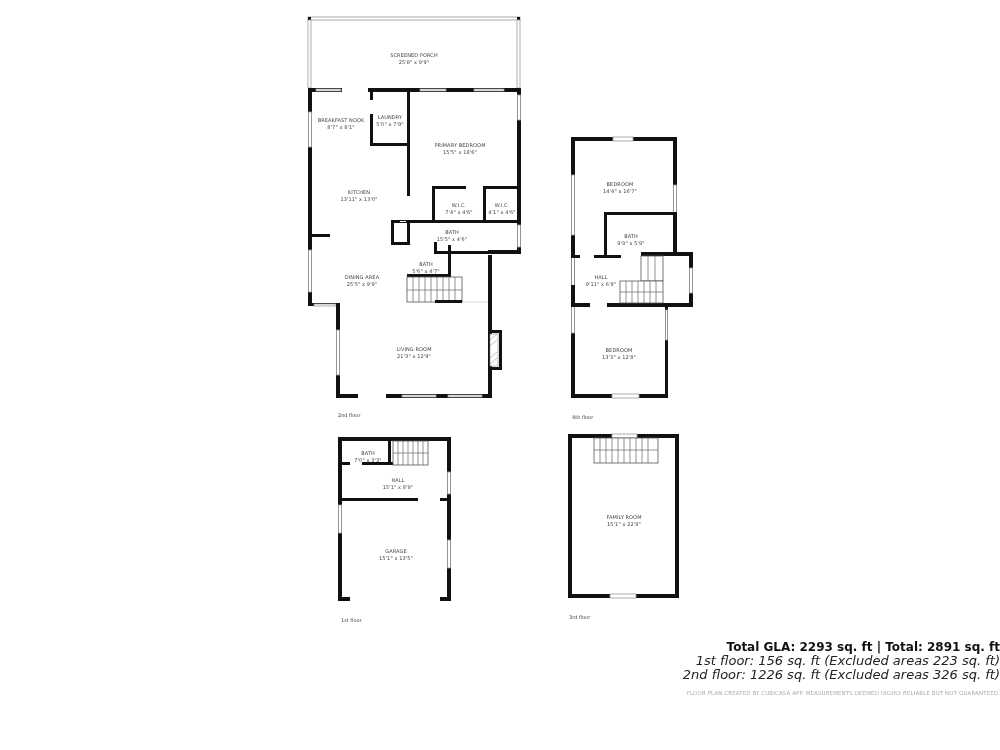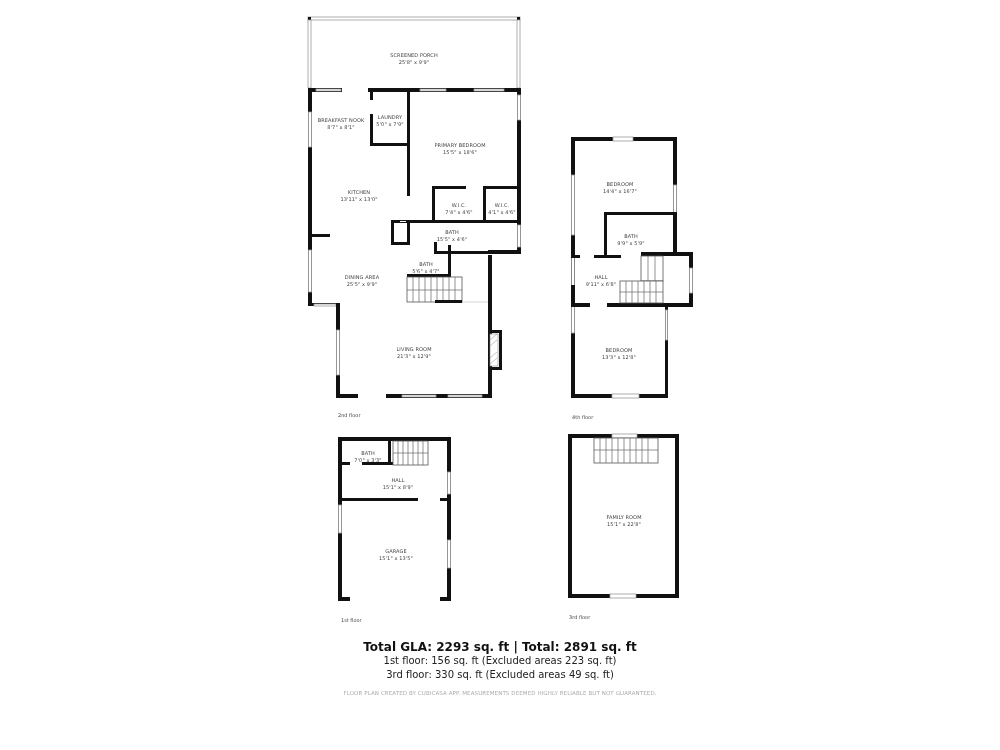--- a/index.html
+++ b/index.html
@@ -6,23 +6,23 @@
   body { width: 1000px; height: 750px; position: relative; overflow: hidden; font-family: "DejaVu Sans", "Liberation Sans", sans-serif; color: #222; }
   svg.plan { position: absolute; left: 0; top: 0; width: 1000px; height: 750px; }
   .wall { fill: #111; }
   .win { fill: #fff; stroke: #9a9a9a; stroke-width: 0.8; }
   .door { fill: #fff; }
   .stairs line { stroke: #666; stroke-width: 0.7; }
   .stairs rect { fill: #fff; stroke: #555; stroke-width: 0.8; }
   .lbl { position: absolute; font-size: 5px; letter-spacing: 0.1px; color: #444; text-align: center; white-space: nowrap; transform: translateX(-50%); line-height: 7px; }
   .lbl .n, .lbl .d { display: block; }
   .floor-label { position: absolute; font-size: 5px; color: #444; white-space: nowrap; }
-  .summary { position: absolute; left: 0; top: 640px; width: 1000px; text-align: center; }
+  .summary { position: absolute; left: 0; top: 640px; width: 1000px; text-align: right; }
   .summary .total { font-weight: bold; font-size: 12px; color: #111; line-height: 14px; }
-  .summary .line { font-size: 10px; color: #222; line-height: 14px; }
+  .summary .line { font-size: 13px; color: #222; line-height: 14px; font-style: italic; }
   .summary .disclaimer { font-size: 5.5px; color: #aaa; margin-top: 8px; letter-spacing: 0.1px; }
 </style>
 </head>
 <body>
 
 <svg class="plan" viewBox="0 0 1000 750">
 
   <g>
 
     <rect x="308" y="17" width="212" height="3" class="win"></rect>
@@ -275,15 +275,15 @@
 
 <div class="lbl" style="left:624px;top:514px;">
   <span class="n">FAMILY ROOM</span>
   <span class="d">15'1" x 22'8"</span>
 </div>
 <div class="floor-label" style="left:569px;top:614px;">3rd floor</div>
 
 <div class="summary">
   <div class="total">Total GLA: 2293 sq. ft | Total: 2891 sq. ft</div>
   <div class="line">1st floor: 156 sq. ft (Excluded areas 223 sq. ft)</div>
-  <div class="line">3rd floor: 330 sq. ft (Excluded areas 49 sq. ft)</div>
+  <div class="line">2nd floor: 1226 sq. ft (Excluded areas 326 sq. ft)</div>
   <div class="disclaimer">FLOOR PLAN CREATED BY CUBICASA APP. MEASUREMENTS DEEMED HIGHLY RELIABLE BUT NOT GUARANTEED.</div>
 </div>
 
 </body></html>

